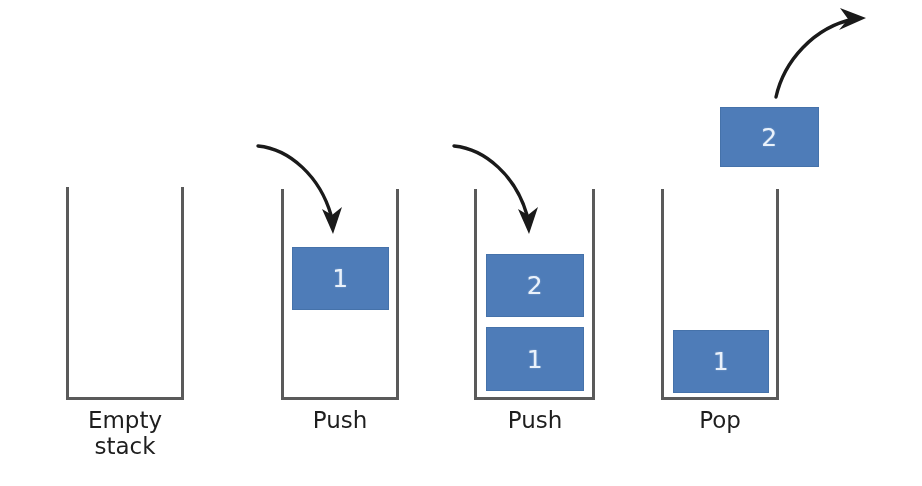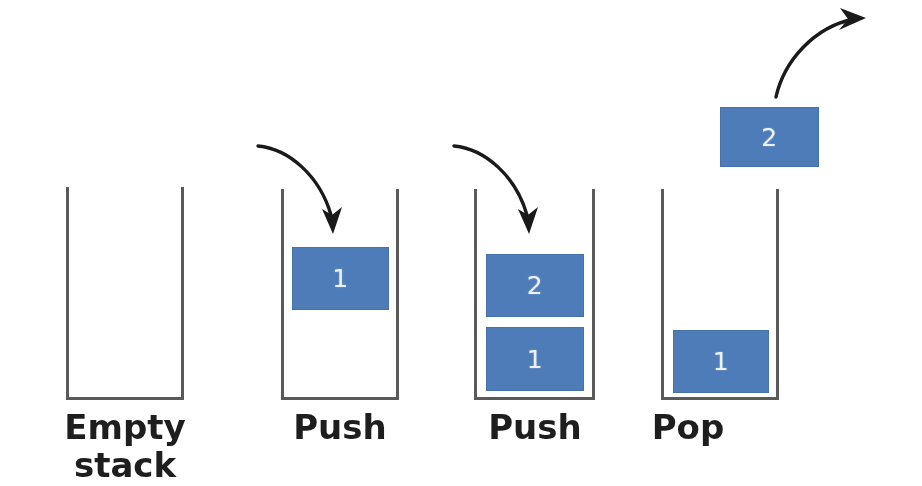--- a/index.html
+++ b/index.html
@@ -41,22 +41,22 @@
     font-size: 25px;
     font-weight: 400;
     line-height: 1;
     letter-spacing: 0.5px;
     text-shadow: 0 0 2px rgba(255,255,255,0.35);
   }
   .stack-caption {
     position: absolute;
     text-align: center;
     color: #1e1e1e;
-    font-size: 34px;
-    font-weight: bold;
+    font-size: 23px;
+    font-weight: normal;
     line-height: 1.12;
     white-space: pre-line;
   }
   .arrow-svg {
     position: absolute;
     overflow: visible;
     pointer-events: none;
   }
 </style>
 </head>
@@ -102,16 +102,16 @@
       <path d="M 10 92 C 18 56, 48 22, 88 14" stroke="#1a1a1a" stroke-width="3.4" fill="none" stroke-linecap="round"></path>
       <path d="M 74 3 L 100 13 L 73 25 L 82 14 Z" fill="#1a1a1a"></path>
     </svg>
     <div class="block" style="left:720px; top:107px; width:99px; height:60px;">
       <span class="block-label">2</span>
     </div>
     <div class="stack-walls" style="left:661px; top:189px; width:118px; height:211px;"></div>
     <div class="block" style="left:673px; top:330px; width:96px; height:63px;">
       <span class="block-label">1</span>
     </div>
-    <div class="stack-caption" style="left:608px; top:408px; width:160px;">Pop</div>
+    <div class="stack-caption" style="left:640px; top:408px; width:160px;">Pop</div>
   </div>
 
 </div>
 
 </body></html>

